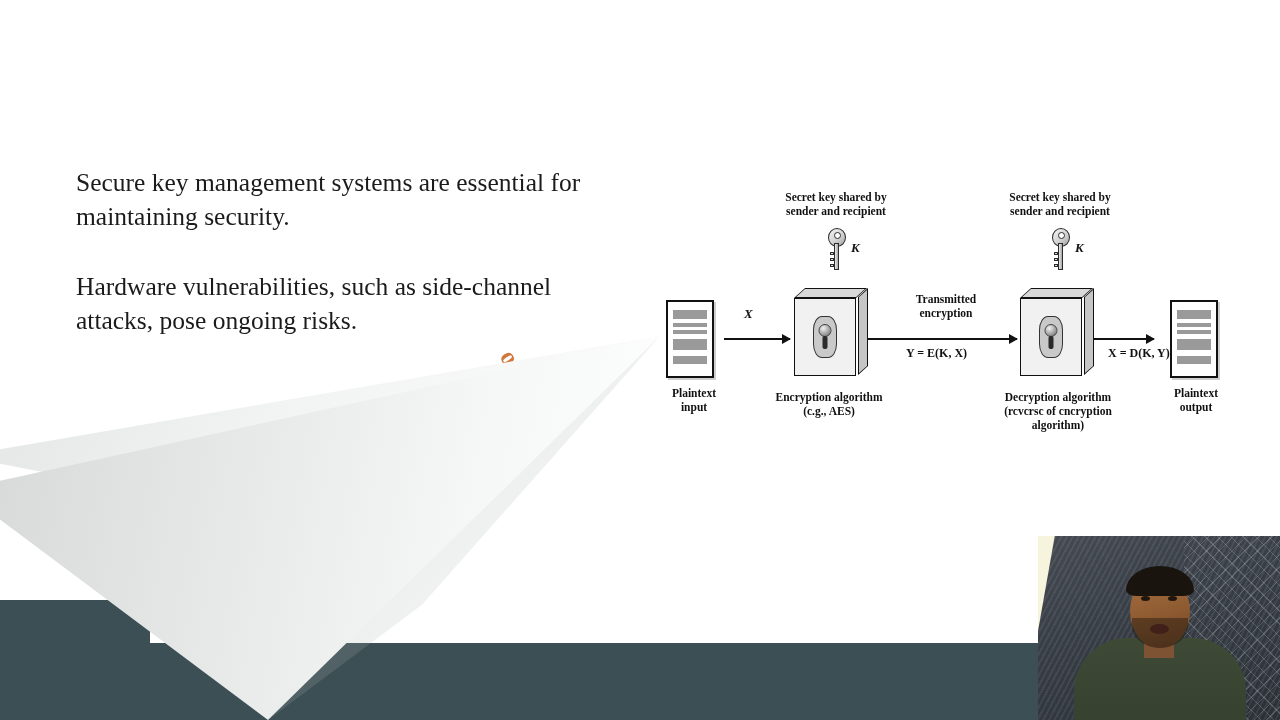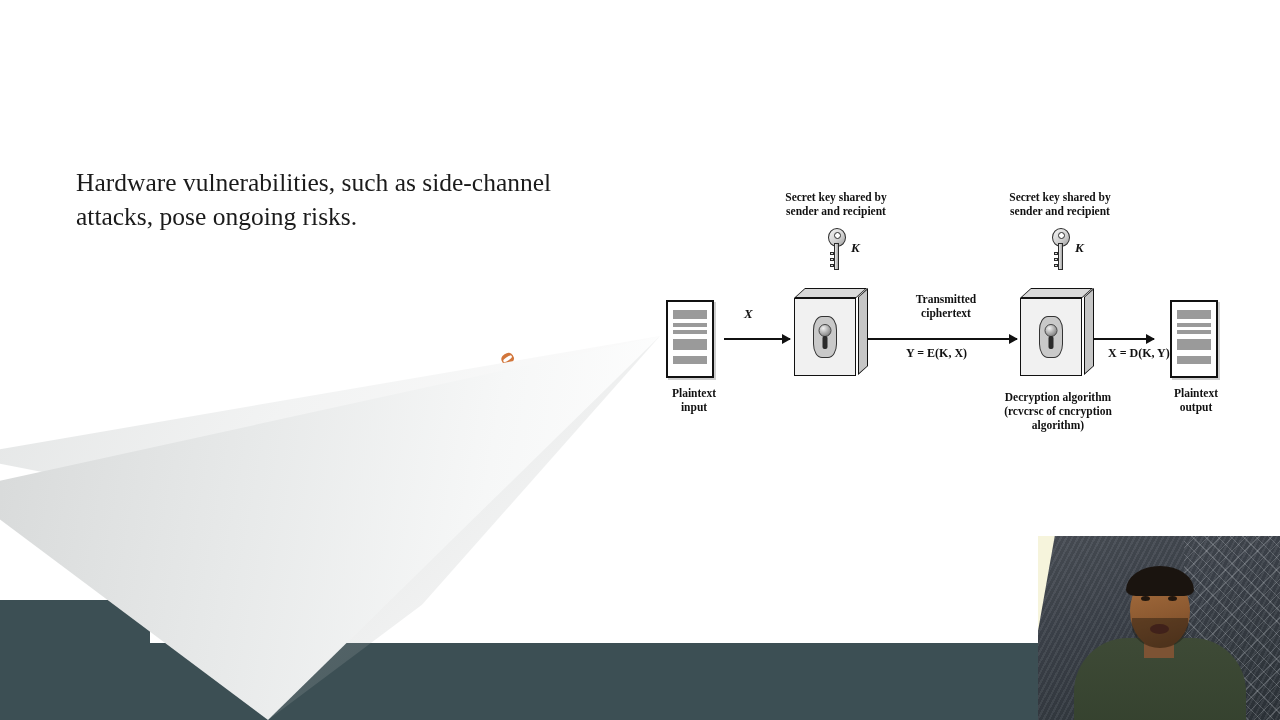--- a/index.html
+++ b/index.html
@@ -277,20 +277,21 @@
 </style>
 </head>
 <body>
 
 <div id="stage">
 
   <div id="slide">
 
 
     <div id="body-col">
+      <p class="body-para">Secure key management systems are essential for maintaining security.</p>
       <p class="body-para">Hardware vulnerabilities, such as side-channel attacks, pose ongoing risks.</p>
     </div>
 
     <div id="diagram">
 
       <div class="dg-cap" style="left:108px; top:12px; width:160px;">Secret key shared by
 sender and recipient</div>
       <div class="keyicon" style="left:180px; top:50px;">
         <div class="head"></div>
           <div class="hole"></div>
@@ -317,23 +318,25 @@
       <div class="cipherbox" style="left:146px; top:110px;">
         <div class="top"></div>
           <div class="side"></div>
         <div class="front">
             <div class="lockplate">
               <div class="knob"></div>
               <div class="slot"></div>
             </div>
           </div>
       </div>
+      <div class="dg-cap" style="left:110px; top:212px; width:142px;">Encryption algorithm
+(c.g., AES)</div>
 
       <div class="dg-cap" style="left:238px; top:114px; width:120px;">Transmitted
-ciphertext</div>
+encryption</div>
       <div class="arrow" style="left:219px; top:160px; width:150px;"></div>
       <div class="dg-eq" style="left:258px; top:168px;">Y = E(K, X)</div>
 
       <div class="dg-cap" style="left:332px; top:12px; width:160px;">Secret key shared by
 sender and recipient</div>
       <div class="keyicon" style="left:404px; top:50px;">
         <div class="head"></div>
           <div class="hole"></div>
           <div class="shaft"></div>
         <div class="tooth" style="top:24px;"></div>

